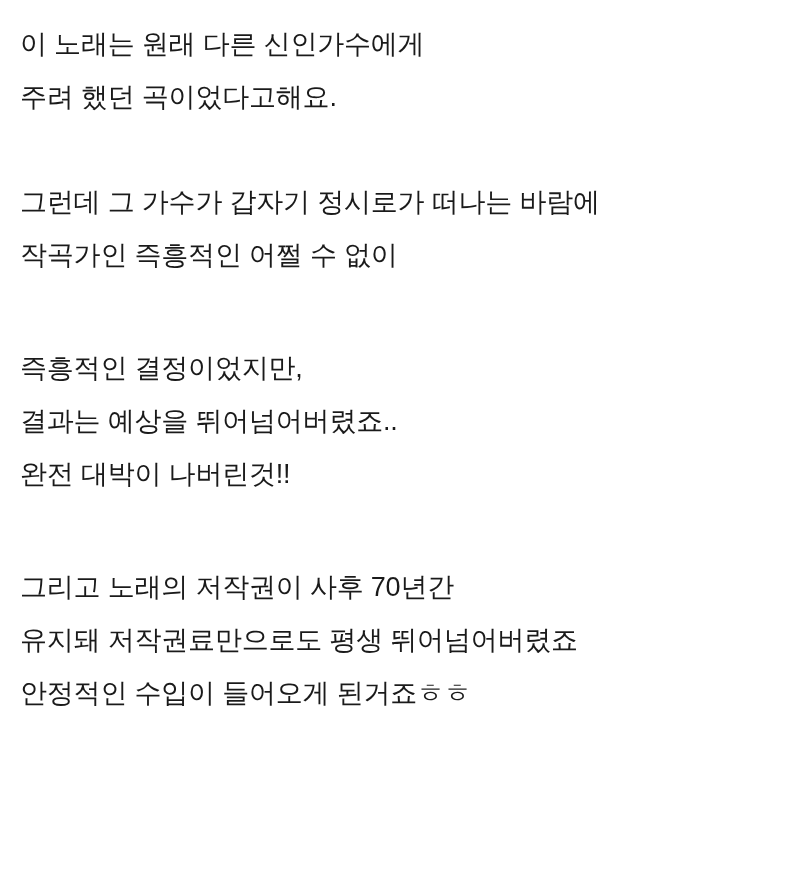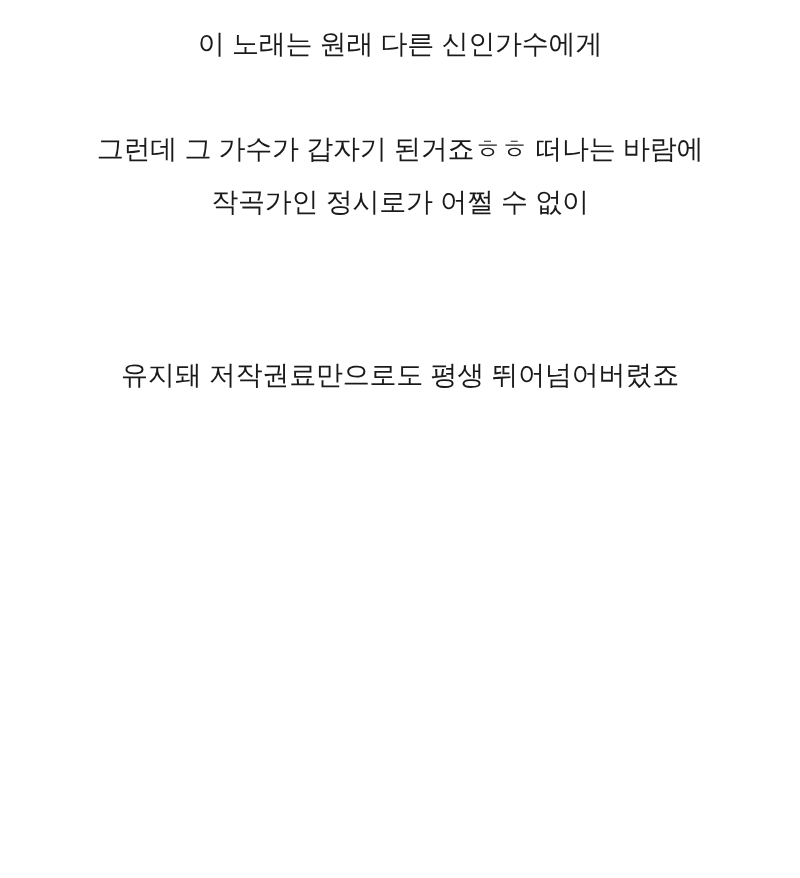--- a/index.html
+++ b/index.html
@@ -18,50 +18,58 @@
     width: 800px;
     height: 878px;
     box-sizing: border-box;
     padding: 18px 20px 10px 20px;
     display: flex;
     flex-direction: column;
     align-items: center;
   }
   .block {
     width: 100%;
-    text-align: center;
+    text-align: left;
   }
   .line {
     font-size: 27px;
     line-height: 53px;
     letter-spacing: -0.2px;
     white-space: pre;
     color: #1a1a1a;
   }
   .gap-md { height: 52px; }
   .gap-lg { height: 60px; }
 </style>
 </head>
 <body>
 
 <div class="page">
 
   <div class="block">
     <div class="line">이 노래는 원래 다른 신인가수에게</div>
+    <div class="line">주려 했던 곡이었다고해요.</div>
   </div>
 
   <div class="gap-md"></div>
 
   <div class="block">
-    <div class="line">그런데 그 가수가 갑자기 된거죠ㅎㅎ 떠나는 바람에</div>
-    <div class="line">작곡가인 정시로가 어쩔 수 없이</div>
+    <div class="line">그런데 그 가수가 갑자기 정시로가 떠나는 바람에</div>
+    <div class="line">작곡가인 즉흥적인 어쩔 수 없이</div>
   </div>
 
   <div class="gap-lg"></div>
 
+  <div class="block">
+    <div class="line">즉흥적인 결정이었지만,</div>
+    <div class="line">결과는 예상을 뛰어넘어버렸죠..</div>
+    <div class="line">완전 대박이 나버린것!!</div>
+  </div>
 
   <div class="gap-lg"></div>
 
   <div class="block">
+    <div class="line">그리고 노래의 저작권이 사후 70년간</div>
     <div class="line">유지돼 저작권료만으로도 평생 뛰어넘어버렸죠</div>
+    <div class="line">안정적인 수입이 들어오게 된거죠ㅎㅎ</div>
   </div>
 
 </div>
 
 </body></html>

